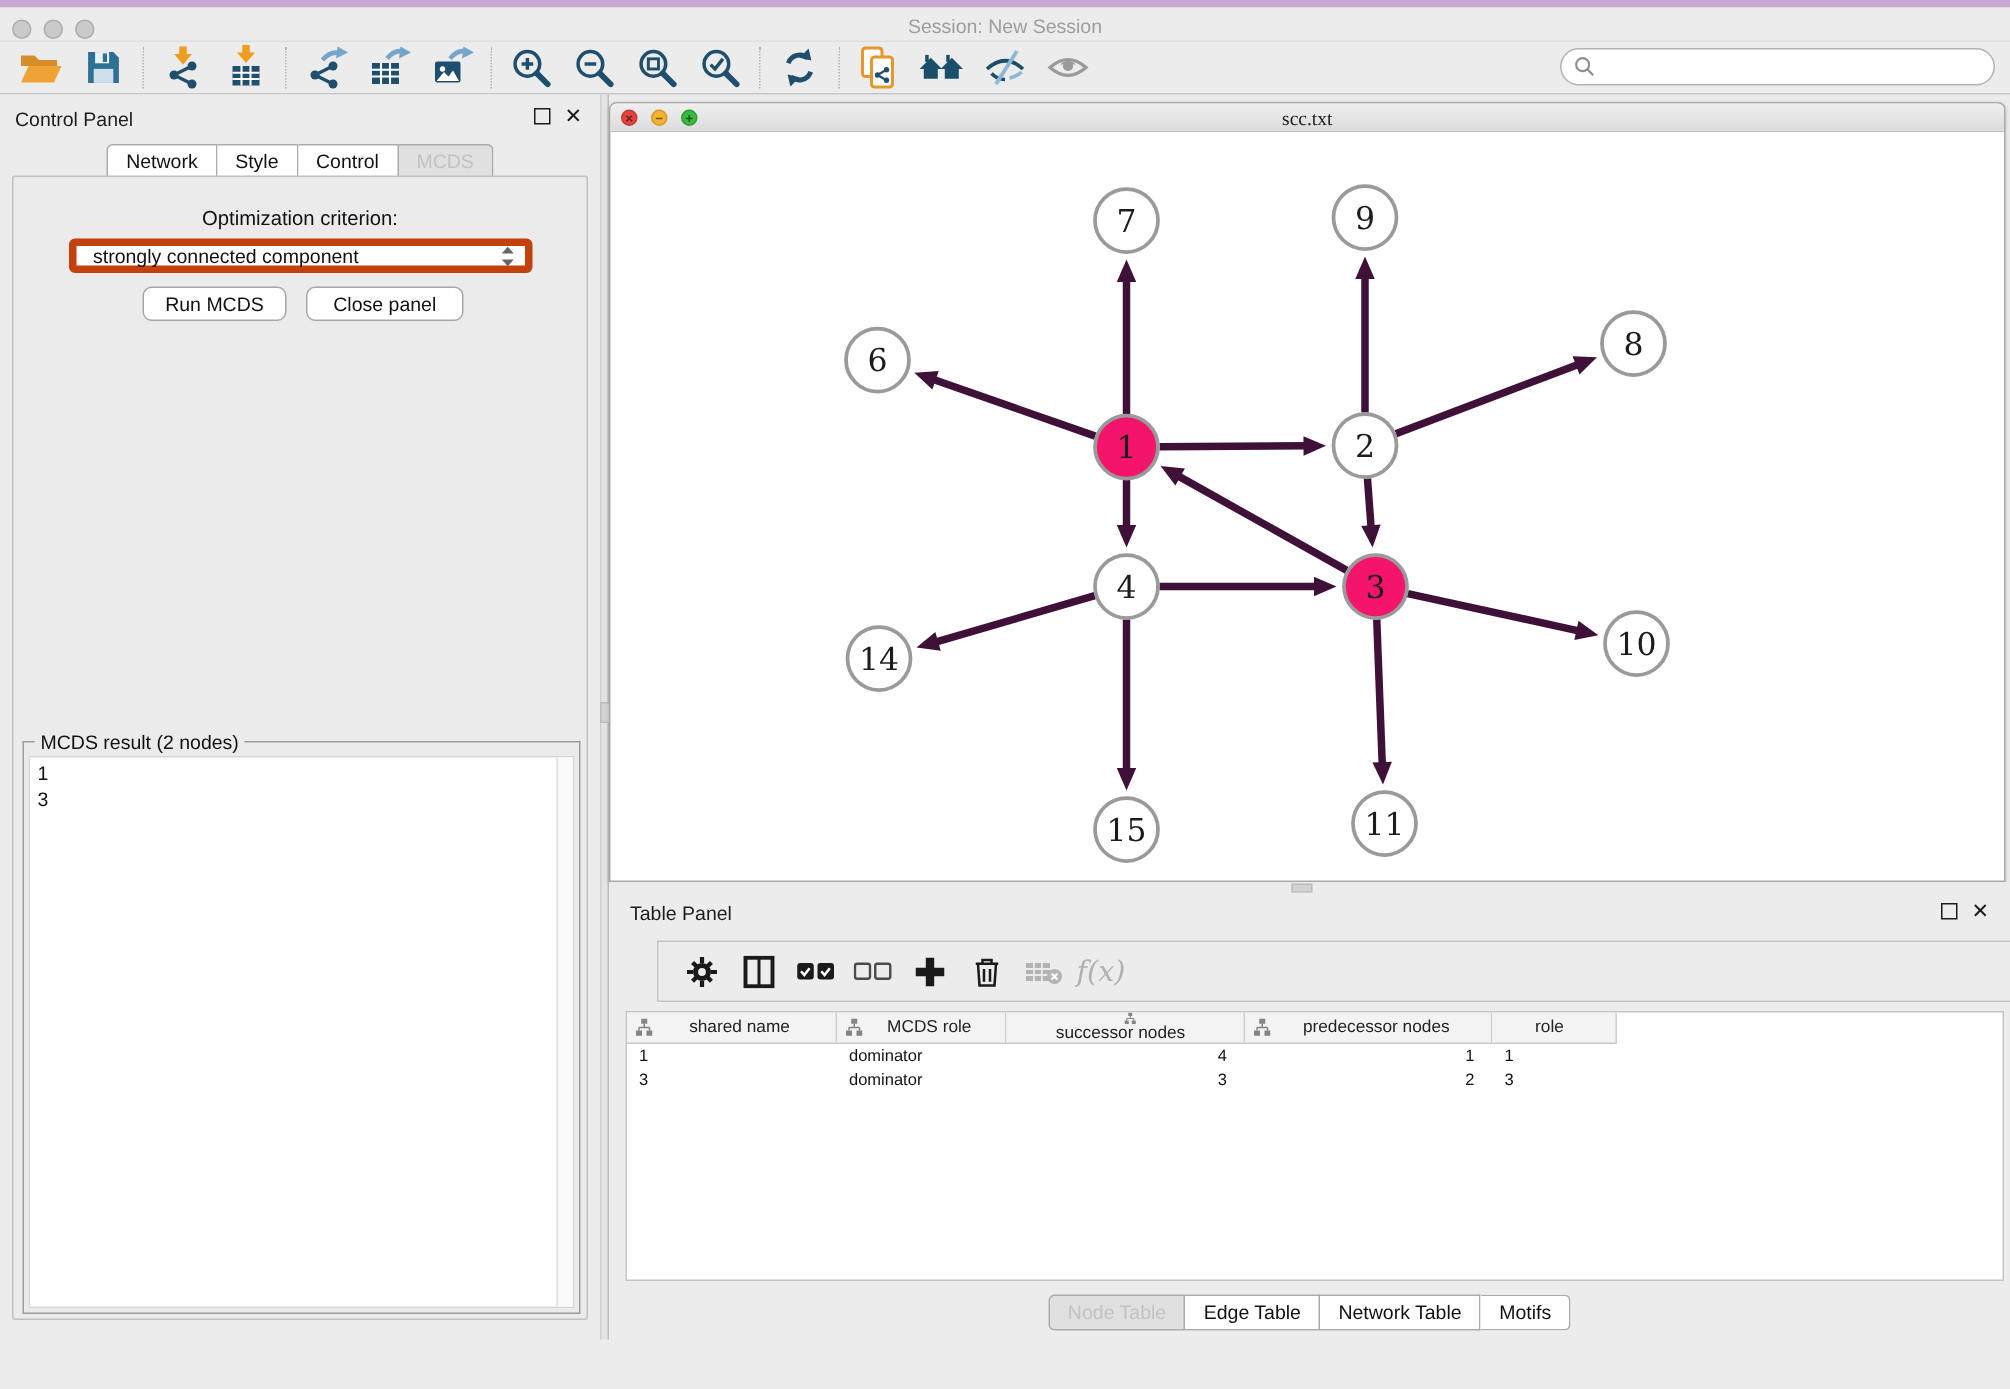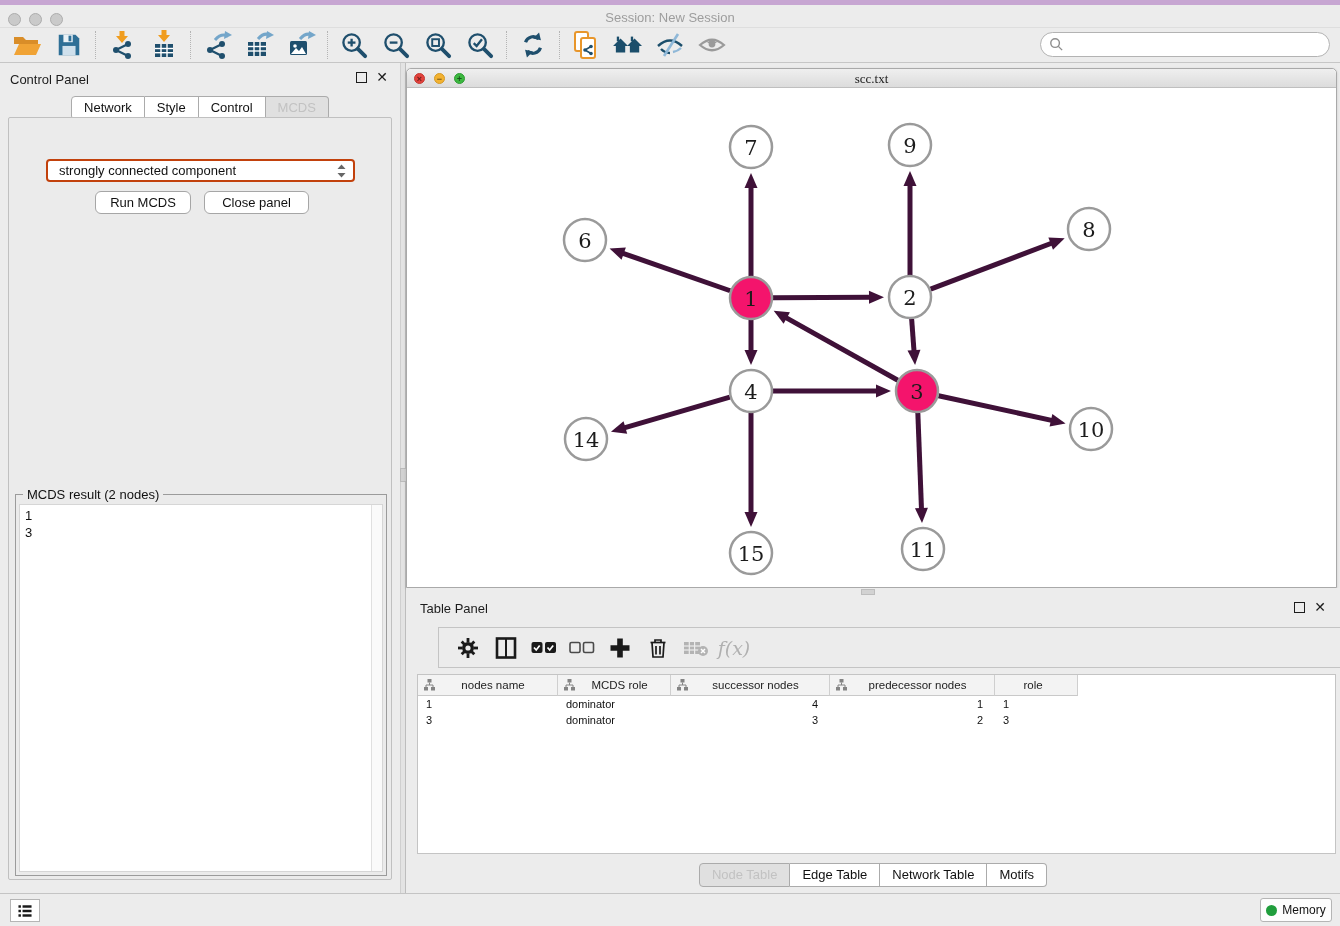--- a/index.html
+++ b/index.html
@@ -24,21 +24,21 @@
   .panel-float { width:11px; height:11px; border:1.6px solid #1c1c1c; display:inline-block; }
   .panel-close { font-size:14px; font-weight:bold; color:#1c1c1c; line-height:11px; }
   #cp-controls { position:absolute; right:12px; top:9px; display:flex; gap:9px; align-items:center; }
   #cp-tabs { position:absolute; left:0; right:0; top:33px; display:flex; justify-content:center; }
   .seg-tab { font-size:13px; padding:3px 12px 4px; background:#fff; border:1px solid #ababab; border-left:none; color:#111; white-space:nowrap; }
   .seg-tab:first-child { border-left:1px solid #ababab; border-radius:4px 0 0 4px; }
   .seg-tab:last-child { border-radius:0 4px 4px 0; }
   .seg-tab.selected { background:#e0e0e0; color:#c2c2c2; }
   #cp-body { position:absolute; left:8px; top:54px; width:384px; height:763px; background:#ebebeb; border:1px solid #c0c0c0; border-radius:2px; }
   #opt-label { position:absolute; left:0; right:0; top:20px; text-align:center; font-size:13.5px; color:#111; }
-  #criterion-select { position:absolute; left:37px; top:41px; width:309px; height:23px; background:#fff; border:2px solid #c2410c; border-radius:4px; display:flex; align-items:center; padding:0 6px 0 11px; }
+  #criterion-select { position:absolute; left:37px; top:41px; width:309px; height:23px; background:#fff; border:5px solid #c2410c; border-radius:4px; display:flex; align-items:center; padding:0 6px 0 11px; }
   #criterion-select .sel-text { flex:1; font-size:13px; color:#111; }
   .cp-btn { position:absolute; top:73px; height:23px; background:#fff; border:1px solid #a6a6a6; border-radius:6px; font-size:13px; color:#111; text-align:center; line-height:21px; }
   #run-btn { left:86px; width:96px; }
   #closepanel-btn { left:195px; width:105px; }
   #result-group { position:absolute; left:6px; top:376px; width:372px; height:382px; border:1px solid #9b9b9b; }
   #result-legend { position:absolute; left:7px; top:-8px; background:#ebebeb; padding:0 4px; font-size:13px; color:#111; }
   #result-area { position:absolute; left:3px; top:9px; right:3px; bottom:3px; background:#fff; border:1px solid #d6d6d6; }
   #result-lines { position:absolute; left:5px; top:2px; font-size:13px; color:#111; line-height:17px; }
   #result-scroll { position:absolute; right:0; top:0; bottom:0; width:11px; background:#fafafa; border-left:1px solid #e0e0e0; }
 
@@ -270,20 +270,21 @@
       <span class="panel-float"></span>
       <span class="panel-close">✕</span>
     </div>
     <div id="cp-tabs">
         <div class="seg-tab">Network</div>
         <div class="seg-tab">Style</div>
         <div class="seg-tab">Control</div>
         <div class="seg-tab selected">MCDS</div>
       </div>
     <div id="cp-body">
+      <div id="opt-label">Optimization criterion:</div>
       <div id="criterion-select">
         <span class="sel-text">strongly connected component</span>
         <svg width="11" height="16" viewBox="0 0 11 16">
             <path d="M1.5 6l4-4.5 4 4.5z" fill="#666"></path>
             <path d="M1.5 10l4 4.5 4-4.5z" fill="#666"></path>
           </svg>
       </div>
       <div class="cp-btn" id="run-btn">Run MCDS</div>
       <div class="cp-btn" id="closepanel-btn">Close panel</div>
       <div id="result-group">
@@ -450,39 +451,39 @@
                 <rect x="0" y="8" width="4" height="3.5"></rect>
                 <rect x="7" y="8" width="4" height="3.5"></rect>
               </g>
               <g stroke="#848484" stroke-width="1">
                 <line x1="5.5" y1="3.5" x2="5.5" y2="6"></line>
                 <line x1="2" y1="6" x2="9" y2="6"></line>
                 <line x1="2" y1="6" x2="2" y2="8"></line>
                 <line x1="9" y1="6" x2="9" y2="8"></line>
               </g>
             </svg>
-            <span class="th-label">nodes name</span>
+            <span class="th-label">shared name</span>
           </div>
           <div class="th" style="width: 113px;">
             <svg class="col-ic" width="11" height="12" viewBox="0 0 11 12">
               <g fill="#848484">
                 <rect x="3.5" y="0" width="4" height="3.5"></rect>
                 <rect x="0" y="8" width="4" height="3.5"></rect>
                 <rect x="7" y="8" width="4" height="3.5"></rect>
               </g>
               <g stroke="#848484" stroke-width="1">
                 <line x1="5.5" y1="3.5" x2="5.5" y2="6"></line>
                 <line x1="2" y1="6" x2="9" y2="6"></line>
                 <line x1="2" y1="6" x2="2" y2="8"></line>
                 <line x1="9" y1="6" x2="9" y2="8"></line>
               </g>
             </svg>
             <span class="th-label">MCDS role</span>
           </div>
-          <div class="th" style="width: 159px;">
+          <div class="th" style="width: 159px; flex-direction: column;">
             <svg class="col-ic" width="11" height="12" viewBox="0 0 11 12">
               <g fill="#848484">
                 <rect x="3.5" y="0" width="4" height="3.5"></rect>
                 <rect x="0" y="8" width="4" height="3.5"></rect>
                 <rect x="7" y="8" width="4" height="3.5"></rect>
               </g>
               <g stroke="#848484" stroke-width="1">
                 <line x1="5.5" y1="3.5" x2="5.5" y2="6"></line>
                 <line x1="2" y1="6" x2="9" y2="6"></line>
                 <line x1="2" y1="6" x2="2" y2="8"></line>
@@ -529,32 +530,14 @@
         </div>
     </div>
     <div id="tp-tabs">
         <div class="seg-tab selected">Node Table</div>
         <div class="seg-tab">Edge Table</div>
         <div class="seg-tab">Network Table</div>
         <div class="seg-tab">Motifs</div>
       </div>
   </div>
 
-  <div id="statusbar">
-    <div id="list-btn">
-      <svg width="18" height="18" viewBox="0 0 22 22">
-          <g fill="#1a1a1a">
-            <rect x="3" y="4" width="3" height="3"></rect>
-            <rect x="8" y="4" width="11" height="3"></rect>
-            <rect x="3" y="9.5" width="3" height="3"></rect>
-            <rect x="8" y="9.5" width="11" height="3"></rect>
-            <rect x="3" y="15" width="3" height="3"></rect>
-            <rect x="8" y="15" width="11" height="3"></rect>
-          </g>
-        </svg>
-    </div>
-    <div id="memory-btn">
-      <span id="memory-dot"></span>
-      <span>Memory</span>
-    </div>
-  </div>
 
 </div>
 
 </body></html>

